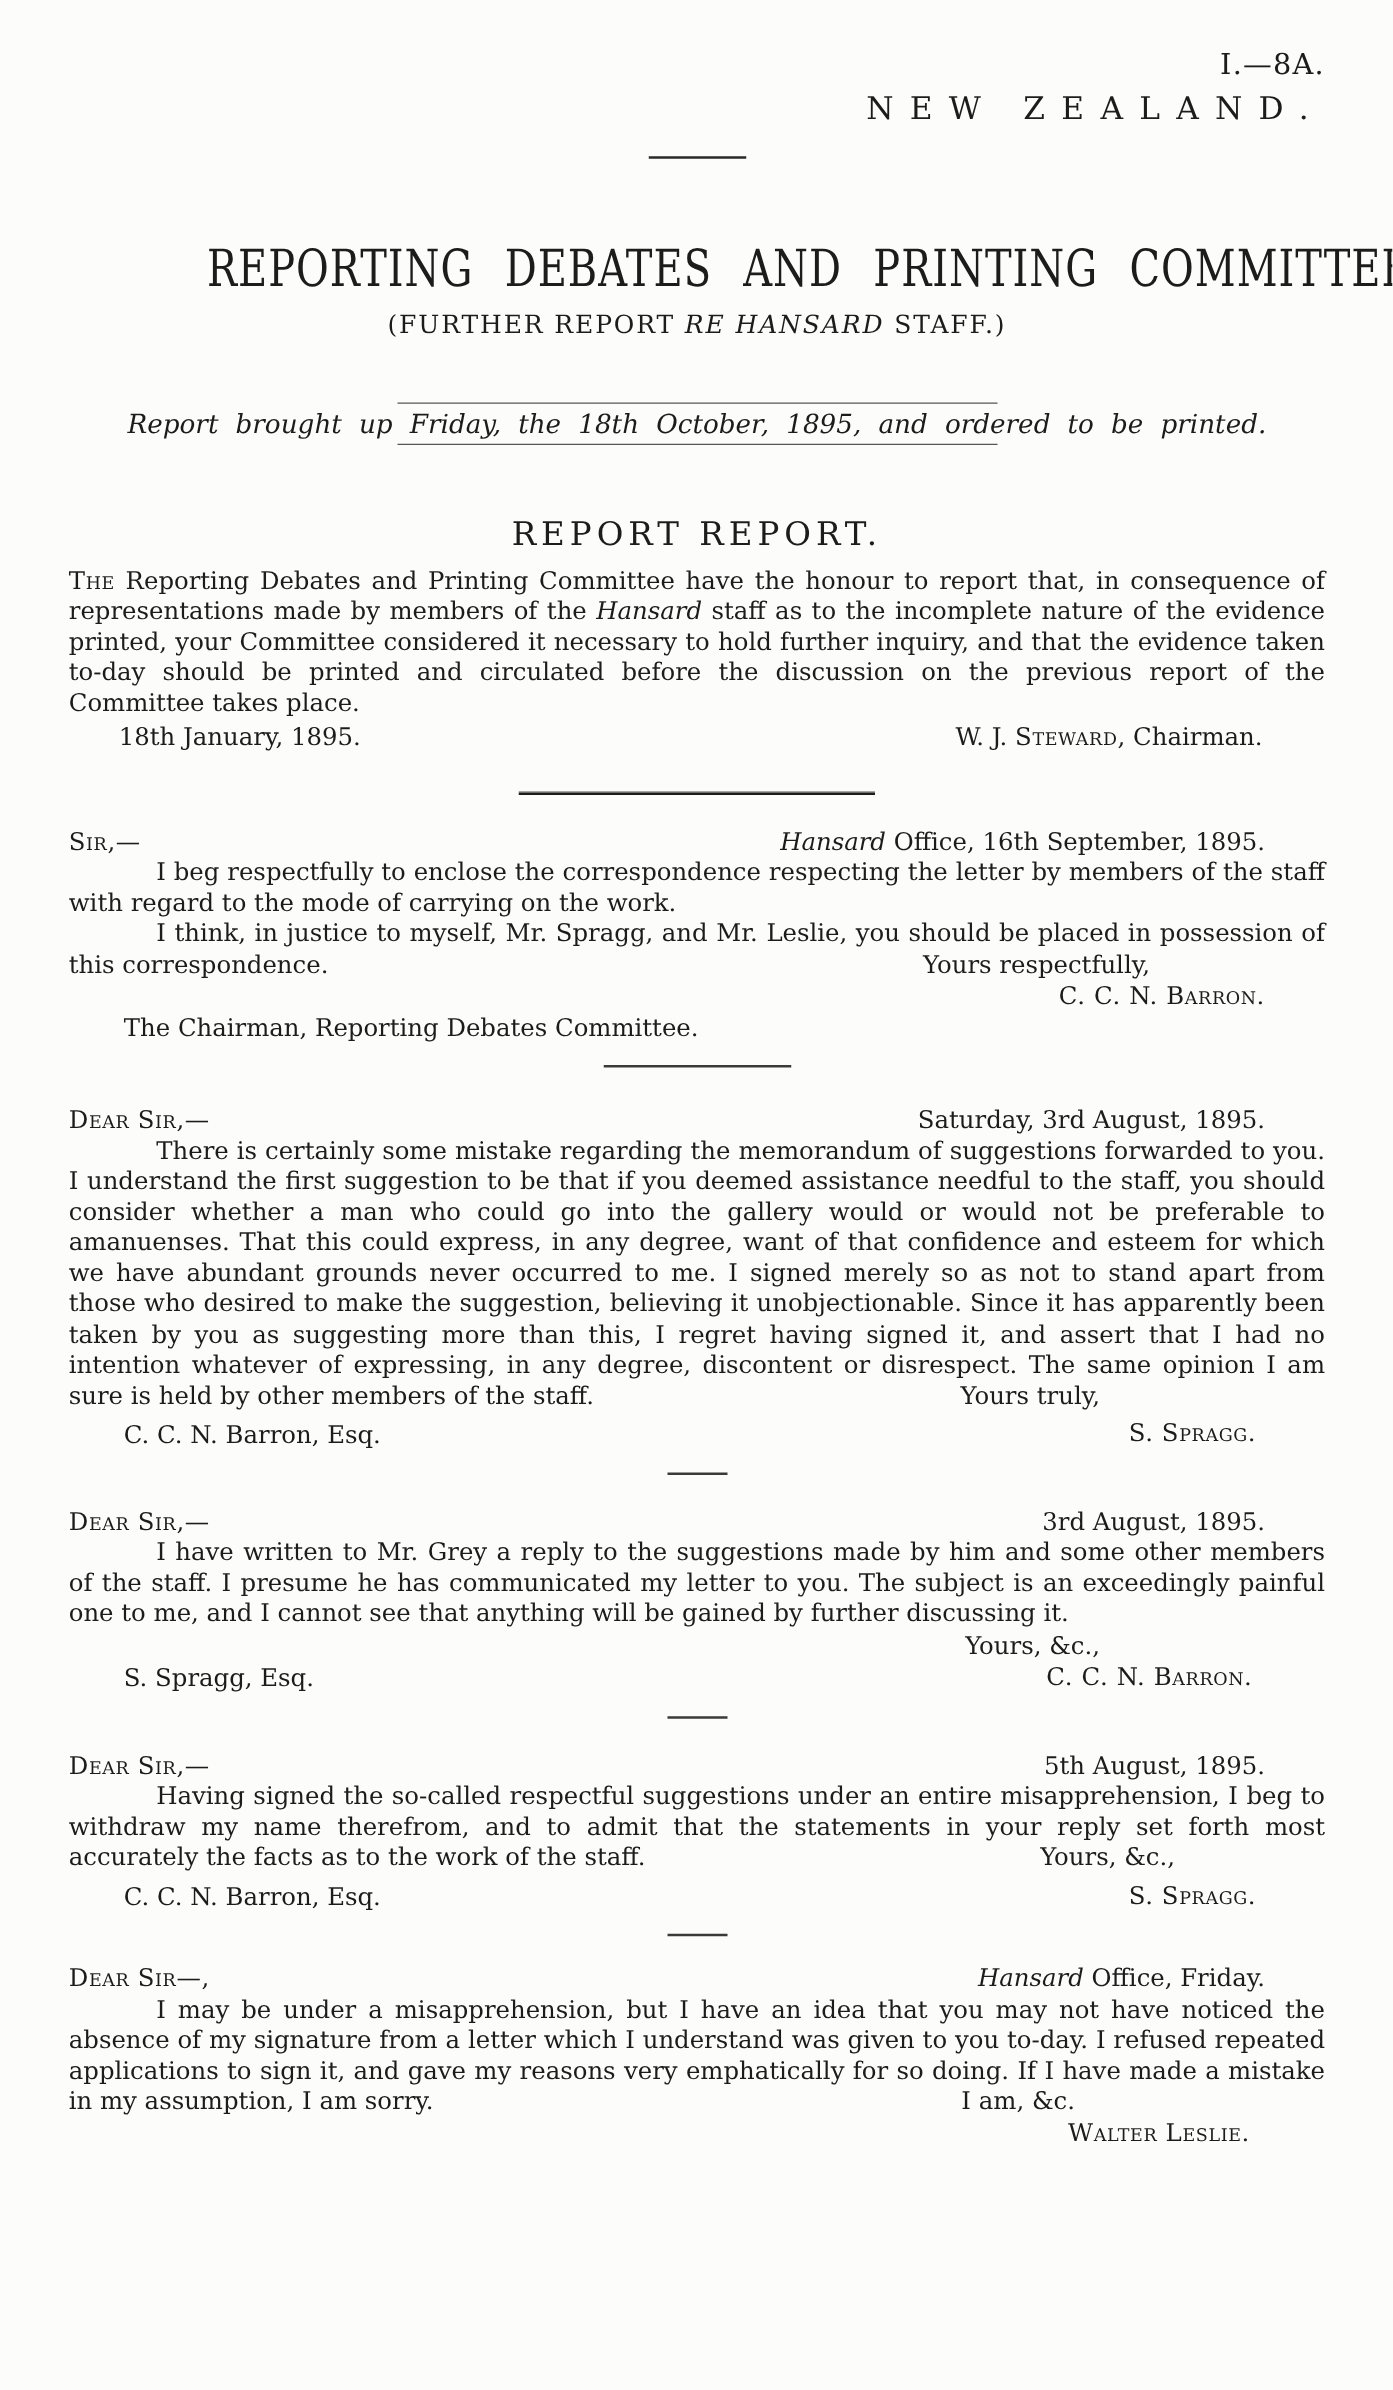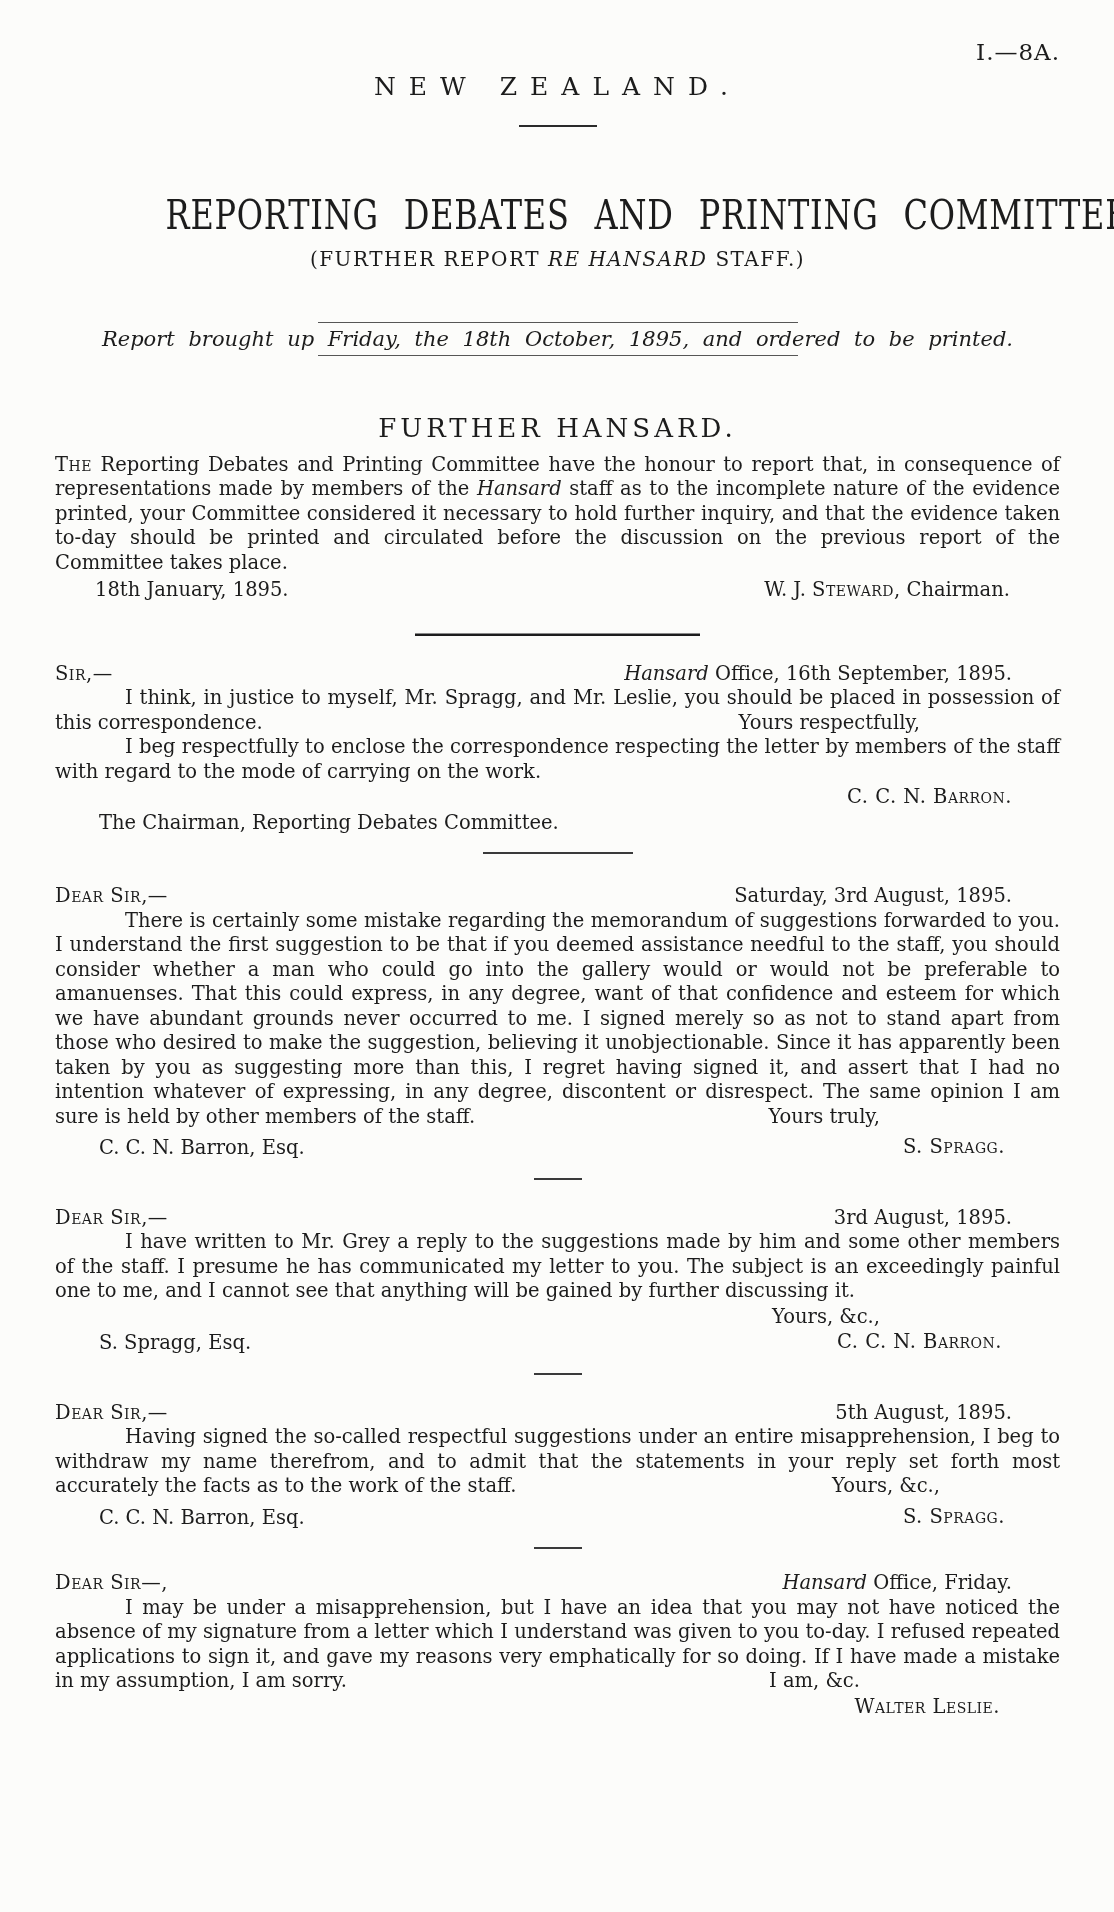--- a/index.html
+++ b/index.html
@@ -8,21 +8,21 @@
     position:relative; width:1114px; height:1912px; margin:0 auto;
     background:#fcfcfa; color:#1c1c1c; overflow:hidden;
     padding:40px 54px 0 55px;
     font-family:"DejaVu Serif", serif;
     font-size:19.5px; line-height:24.5px;
   }
   .sc { font-variant:small-caps; letter-spacing:0.5px; }
   .it { font-style:italic; }
   .doc-ref { text-align:right; font-size:23px; letter-spacing:1px; }
   .year { text-align:center; margin-top:176px; font-size:23px; letter-spacing:3px; }
-  .country { text-align:center; margin-top:10px; font-size:25px; letter-spacing:13px; }
+  .country { text-align:right; margin-top:10px; font-size:25px; letter-spacing:13px; }
   .masthead-rule { width:78px; height:2px; background:#2a2a2a; margin:26px auto 0; }
   .title {
     margin-top:64px; text-align:center; white-space:nowrap;
     font-size:41px; line-height:48px; letter-spacing:1px; word-spacing:18px;
     transform:scaleX(0.78);
   }
   .subtitle { text-align:center; margin-top:8px; font-size:20px; letter-spacing:1.5px; }
   .order-wrap { margin-top:50px; }
   .order-rule { width:480px; margin:0 auto; border-top:1px solid #565656; height:0; }
   .order-text { text-align:center; font-style:italic; font-size:21px; line-height:32px; word-spacing:7px; }
@@ -56,38 +56,38 @@
 
   <div class="title">REPORTING DEBATES AND PRINTING COMMITTEE.</div>
   <div class="subtitle"><span>(FURTHER REPORT </span><span class="it">RE HANSARD</span><span> STAFF.)</span></div>
 
   <div class="order-wrap">
     <div class="order-rule"></div>
     <div class="order-text">Report brought up Friday, the 18th October, 1895, and ordered to be printed.</div>
     <div class="order-rule"></div>
   </div>
 
-  <h2 class="section-heading">FURTHER HANSARD.</h2>
+  <h2 class="section-heading">REPORT REPORT.</h2>
 
   <p class="report-body"><span class="sc">The</span><span> Reporting Debates and Printing Committee have the honour to report that, in consequence of representations made by members of the </span><span class="it">Hansard</span><span> staff as to the incomplete nature of the evidence printed, your Committee considered it necessary to hold further inquiry, and that the evidence taken to-day should be printed and circulated before the discussion on the previous report of the Committee takes place.</span></p>
 
   <div class="row">
     <span class="date-left">18th January, 1895.</span>
     <span class="sig-right" style="margin-right:50px"><span>W. J. </span><span class="sc">Steward</span><span>, Chairman.</span></span>
   </div>
 
   <div class="sep-double"></div>
 
   <section class="letter">
     <div class="sal-row">
       <span class="sc">Sir,—</span>
       <span class="dateline"><span class="it">Hansard</span><span> Office, 16th September, 1895.</span></span>
     </div>
+    <p class="body"><span>I beg respectfully to enclose the correspondence respecting the letter by members of the staff with regard to the mode of carrying on the work.</span></p>
     <p class="body"><span>I think, in justice to myself, Mr. Spragg, and Mr. Leslie, you should be placed in possession of this correspondence.</span><span class="float-close" style="margin-right:140px">Yours respectfully,</span></p>
-    <p class="body"><span>I beg respectfully to enclose the correspondence respecting the letter by members of the staff with regard to the mode of carrying on the work.</span></p>
     <div class="sig-line sc" style="margin-right:48px">C. C. N. Barron.</div>
     <div class="addr-line">The Chairman, Reporting Debates Committee.</div>
   </section>
 
   <div class="rule-center rule-w150"></div>
 
   <section class="letter" style="margin-top:30px">
     <div class="sal-row">
       <span class="sc">Dear Sir,—</span>
       <span class="dateline">Saturday, 3rd August, 1895.</span>

